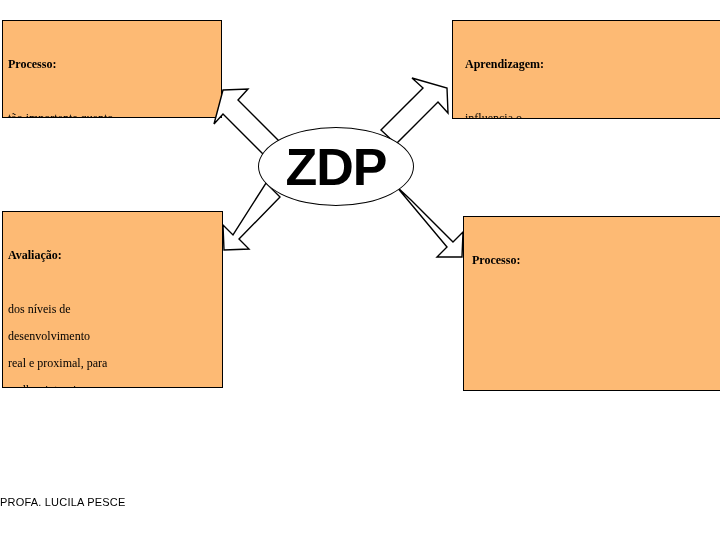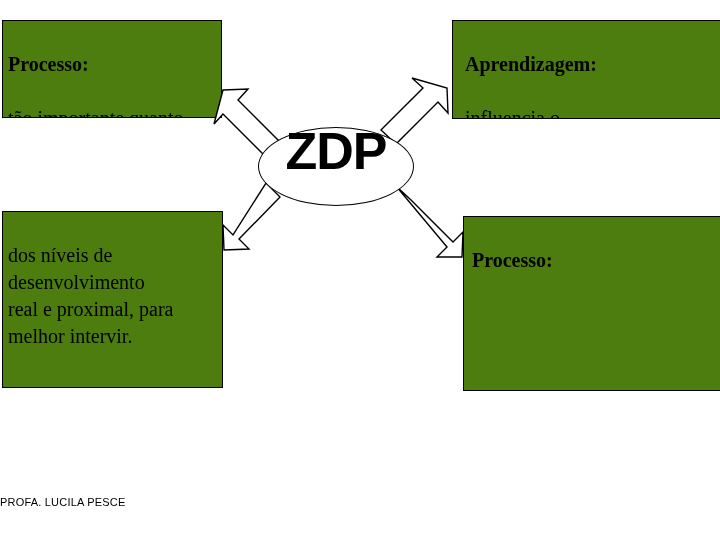--- a/index.html
+++ b/index.html
@@ -18,23 +18,23 @@
     position: relative;
     width: 720px;
     height: 540px;
     background: #ffffff;
   }
 
   .box {
     position: absolute;
     box-sizing: border-box;
     border: 1px solid #000000;
-    background: #4d7c0f;
+    background: #fdba74;
     font-family: "Liberation Serif", "DejaVu Serif", serif;
-    font-size: 20px;
+    font-size: 12px;
     line-height: 27px;
     color: #000000;
     padding: 3px 4px 3px 5px;
     overflow: hidden;
     white-space: pre-line;
   }
   .box .hd {
     font-weight: bold;
     display: block;
   }
@@ -59,21 +59,21 @@
     height: 79px;
     box-sizing: border-box;
     border: 1px solid #000000;
     border-radius: 50%;
     background: #ffffff;
     z-index: 5;
   }
   #zdp-label {
     position: absolute;
     left: 258px;
-    top: 111px;
+    top: 127px;
     width: 156px;
     height: 79px;
     display: flex;
     align-items: center;
     justify-content: center;
     font-family: "Liberation Sans", "DejaVu Sans", sans-serif;
     font-weight: bold;
     font-size: 52px;
     line-height: 52px;
     letter-spacing: -1px;
@@ -135,20 +135,21 @@
 o produto.</span>
   </div>
 
   <div class="box" id="box-aprendizagem">
     <span class="hd">Aprendizagem:</span>
     <span class="bd">influencia o
 desenvolvimento.</span>
   </div>
 
   <div class="box" id="box-avaliacao">
+    <span class="hd">Avaliação:</span>
     <span class="bd">dos níveis de
 desenvolvimento
 real e proximal, para
 melhor intervir.</span>
   </div>
 
   <div class="box" id="box-professor">
     <span class="hd">Processo:</span>
   </div>
 

